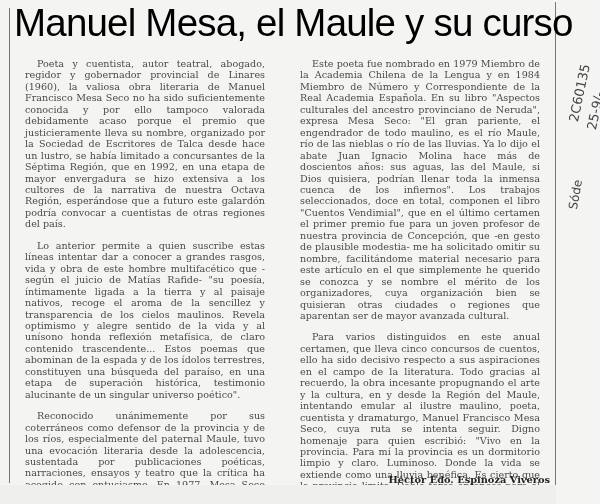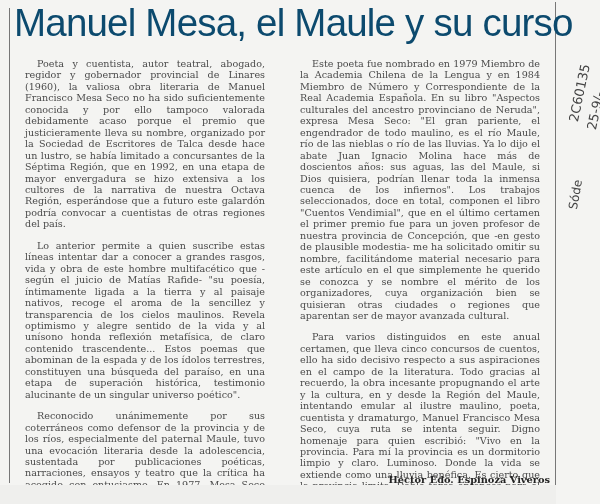--- a/index.html
+++ b/index.html
@@ -20,21 +20,21 @@
   .right-rule {
     position:absolute; left:555px; top:2px; width:1px; height:496px; background:#777;
   }
   .bottom-fade {
     position:absolute; left:0; top:485px; width:556px; height:19px; background:#efefed;
   }
   .headline {
     position:absolute; left:14px; top:1px; margin:0;
     font-family: "Liberation Sans", sans-serif;
     font-size:38.5px; font-weight:normal; letter-spacing:-0.8px;
-    color:#0c4a6e; line-height:44px; white-space:nowrap;
+    color:#000000; line-height:44px; white-space:nowrap;
   }
   .col {
     position:absolute; top:48px; width:260px;
     font-size:9.6px; line-height:11.45px; text-align:justify;
     color:#4a4a4a;
   }
   .col p { margin:10px; text-indent:12px; hyphens:auto; }
   .col-left { left:15px; }
   .col-right { left:290px; }
   .byline {

